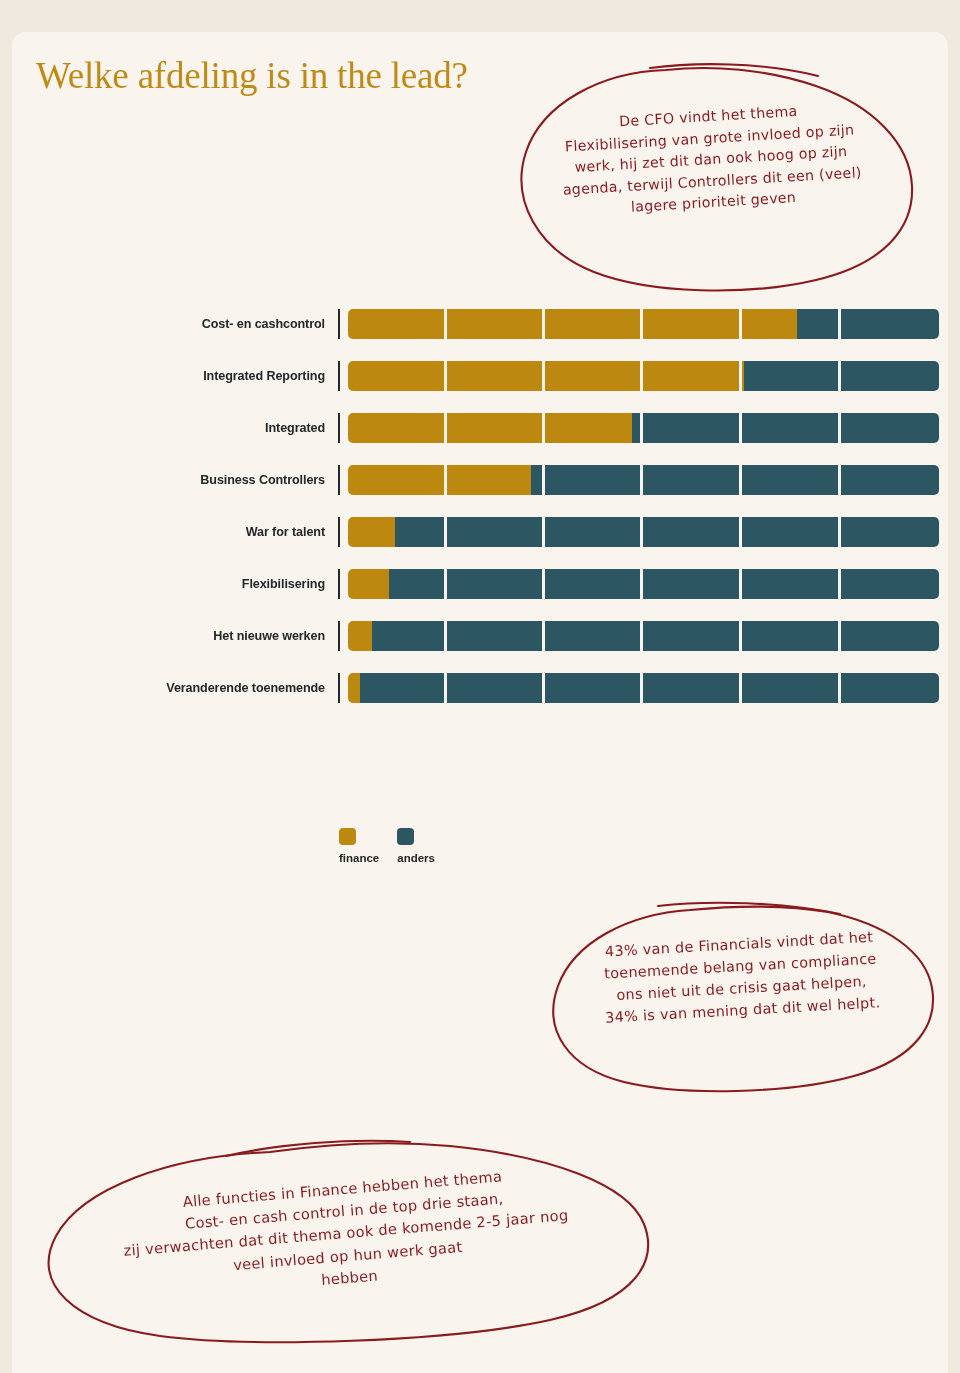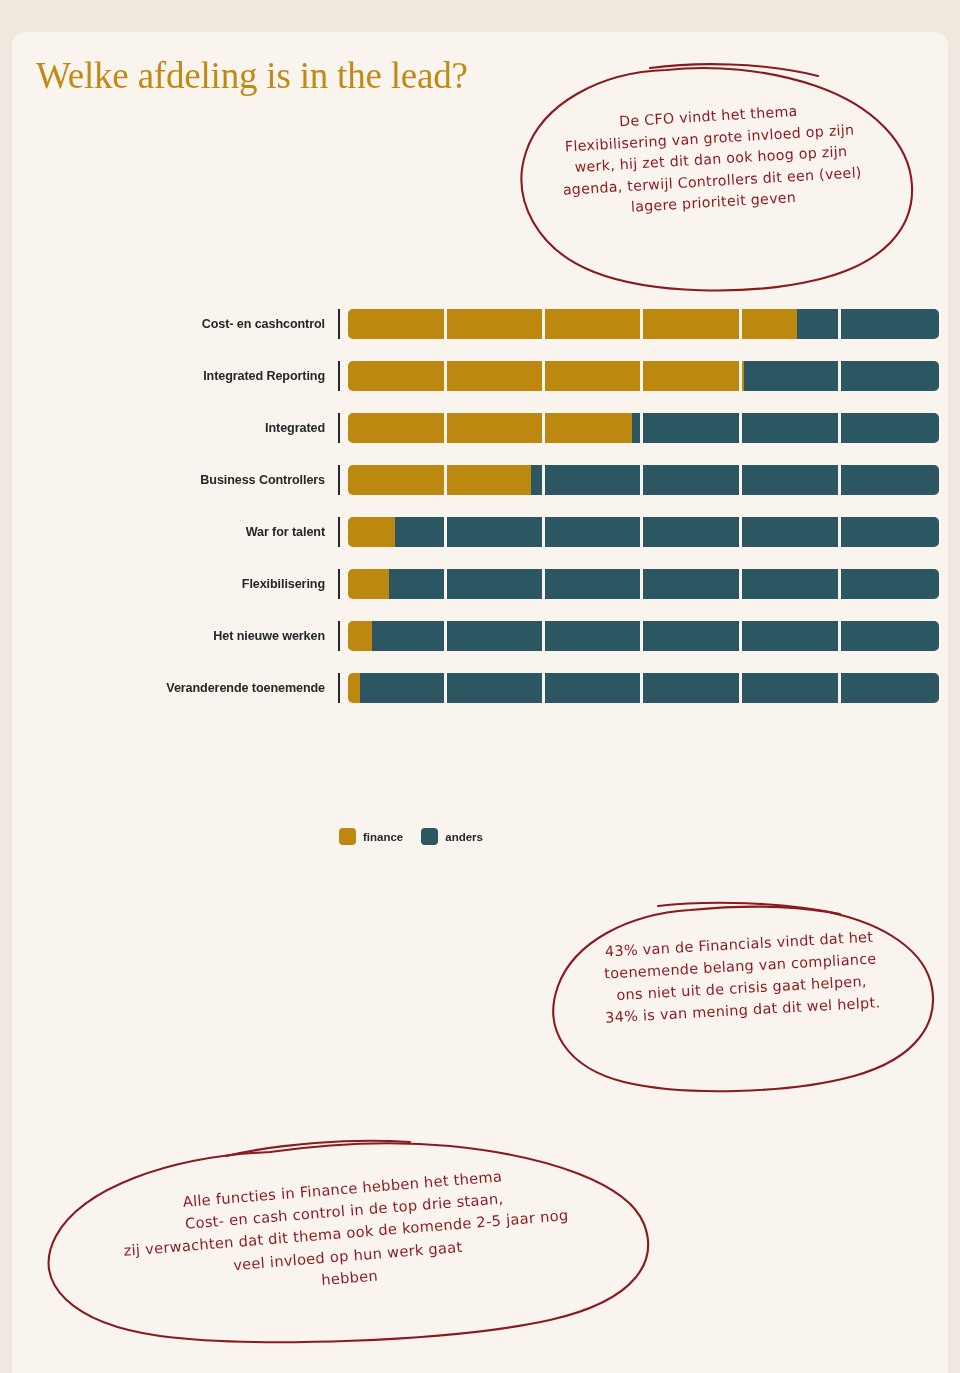--- a/index.html
+++ b/index.html
@@ -136,21 +136,21 @@
 
   
   .legend {
     position: absolute;
     left: 327px;
     top: 796px;
     display: flex;
     align-items: center;
     gap: 18px;
   }
-  .legend-item { display: flex; align-items: center; gap: 7px; }
+  .legend-item { display: flex; gap: 7px; flex-direction: column; }
   .swatch { width: 17px; height: 17px; border-radius: 4px; }
   .sw-finance { background: #bd880f; }
   .sw-anders { background: #2c5661; }
   .legend-label {
     font-size: 11.5px;
     font-weight: bold;
     color: #232829;
   }
 </style>
 </head>

